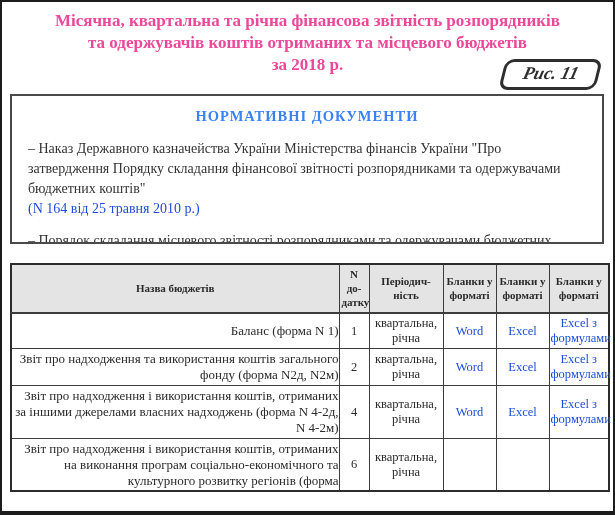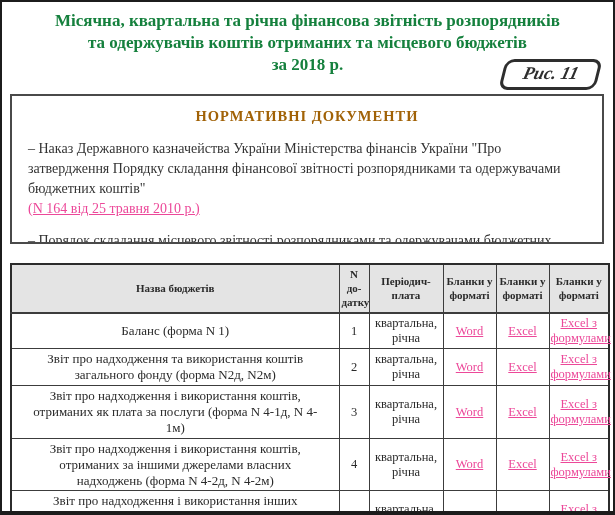--- a/index.html
+++ b/index.html
@@ -15,21 +15,21 @@
     font-family: "Liberation Serif", "DejaVu Serif", serif;
     color: #222222;
   }
   
   .title-block {
     padding-top: 8px;
     text-align: center;
     font-weight: bold;
     font-size: 17px;
     line-height: 1.28;
-    color: #15803d;
+    color: #ec4899;
   }
   
   .fig-box {
     position: absolute;
     top: 57px;
     right: 14px;
     border: 3px solid #2e2e2e;
     border-radius: 9px;
     padding: 1px 18px 3px 18px;
     transform: skewX(-14deg);
@@ -52,32 +52,31 @@
     border: 2px solid #4a4a4a;
     background: #ffffff;
     padding: 12px 16px 10px 16px;
     overflow: hidden;
   }
   .norm-heading {
     text-align: center;
     font-weight: bold;
     font-size: 14.5px;
     letter-spacing: 1px;
-    color: #a16207;
+    color: #3b82f6;
     margin-bottom: 14px;
   }
   .norm-item {
     font-size: 14px;
     line-height: 1.42;
     color: #333333;
     margin-bottom: 12px;
   }
   .doc-link {
-    color: #ec4899;
-    text-decoration: underline;
+    color: #1d4ed8;
     cursor: pointer;
   }
   .norm-item .doc-link { display: block; }
   
   .reports-table {
     position: absolute;
     left: 8px;
     top: 261px;
     width: 598px;
     border-collapse: collapse;
@@ -99,22 +98,22 @@
     border-bottom-width: 2px;
     color: #2a2a2a;
   }
   .reports-table { border: 2px solid #2c2c2c; }
   .c-name   { width: 328px; }
   .c-num    { width: 30px; }
   .c-period { width: 74px; }
   .c-fmt    { width: 53px; }
   .c-fmt-wide { width: 60px; }
   .reports-table td.c-name {
-    text-align: center;
-    padding: 2px 16px;
+    text-align: right;
+    padding: 2px 0;
     line-height: 1.22;
   }
   .reports-table td.c-num,
   .reports-table td.c-period,
   .reports-table td.c-fmt,
   .reports-table td.c-fmt-wide {
     text-align: center;
     padding: 2px 1px;
     line-height: 1.2;
     font-size: 12.5px;
@@ -152,21 +151,21 @@
     </p>
   </div>
 
   <table class="reports-table">
     <thead>
       <tr class="r-h">
         <th class="c-name">Назва бюджетів</th>
         <th class="c-num pre">N до-
 датку</th>
         <th class="c-period pre">Періодич-
-плата</th>
+ність</th>
         <th class="c-fmt pre">Бланки у
 форматі</th>
         <th class="c-fmt pre">Бланки у
 форматі</th>
         <th class="c-fmt-wide pre">Бланки у
 форматі</th>
       </tr>
     </thead>
     <tbody>
       <tr class="r-1">
@@ -182,50 +181,30 @@
       <tr class="r-2">
         <td class="c-name">Звіт про надходження та використання коштів загального фонду (форма N2д, N2м)</td>
         <td class="c-num">2</td>
         <td class="c-period pre">квартальна,
 річна</td>
         <td class="c-fmt"><a class="doc-link">Word</a></td>
         <td class="c-fmt"><a class="doc-link">Excel</a></td>
         <td class="c-fmt-wide"><a class="doc-link pre">Excel з
 формулами</a></td>
       </tr>
-      <tr class="r-3">
-        <td class="c-name">Звіт про надходження і використання коштів, отриманих як плата за послуги (форма N 4-1д, N 4-1м)</td>
-        <td class="c-num">3</td>
+      <tr class="r-4">
+        <td class="c-name">Звіт про надходження і використання коштів, отриманих за іншими джерелами власних надходжень (форма N 4-2д, N 4-2м)</td>
+        <td class="c-num">4</td>
         <td class="c-period pre">квартальна,
 річна</td>
         <td class="c-fmt"><a class="doc-link">Word</a></td>
         <td class="c-fmt"><a class="doc-link">Excel</a></td>
         <td class="c-fmt-wide"><a class="doc-link pre">Excel з
 формулами</a></td>
       </tr>
-      <tr class="r-4">
-        <td class="c-name">Звіт про надходження і використання коштів, отриманих за іншими джерелами власних надходжень (форма N 4-2д, N 4-2м)</td>
-        <td class="c-num">4</td>
-        <td class="c-period pre">квартальна,
-річна</td>
-        <td class="c-fmt"><a class="doc-link">Word</a></td>
-        <td class="c-fmt"><a class="doc-link">Excel</a></td>
-        <td class="c-fmt-wide"><a class="doc-link pre">Excel з
-формулами</a></td>
-      </tr>
-      <tr class="r-5">
-        <td class="c-name">Звіт про надходження і використання інших надходжень спеціального фонду (форма N 4-3д, N 4-3м)</td>
-        <td class="c-num">5</td>
-        <td class="c-period pre">квартальна,
-річна</td>
-        <td class="c-fmt"><a class="doc-link">Word</a></td>
-        <td class="c-fmt"><a class="doc-link">Excel</a></td>
-        <td class="c-fmt-wide"><a class="doc-link pre">Excel з
-формулами</a></td>
-      </tr>
       <tr class="r-6">
         <td class="c-name">Звіт про надходження і використання коштів, отриманих на виконання програм соціально-економічного та культурного розвитку регіонів (форма</td>
         <td class="c-num">6</td>
         <td class="c-period pre">квартальна,
 річна</td>
         <td class="c-fmt"></td>
         <td class="c-fmt"></td>
         <td class="c-fmt-wide"></td>
       </tr>
     </tbody>

